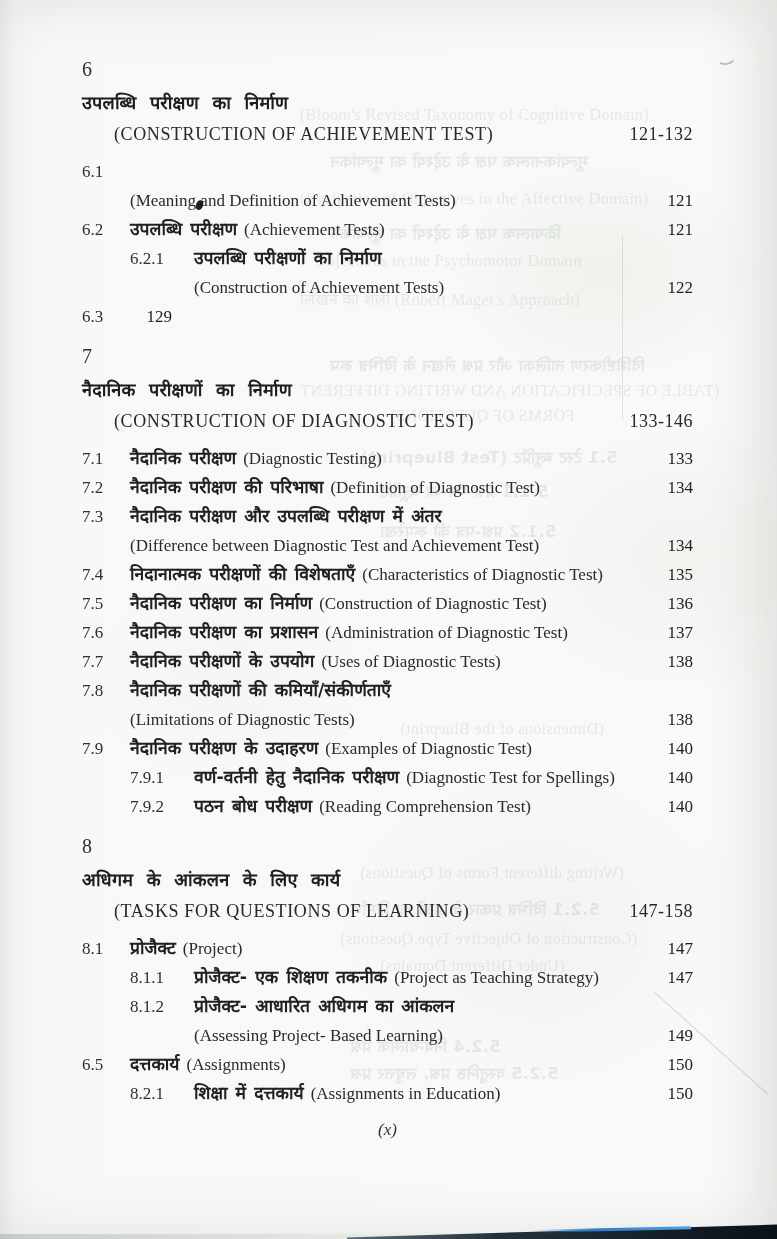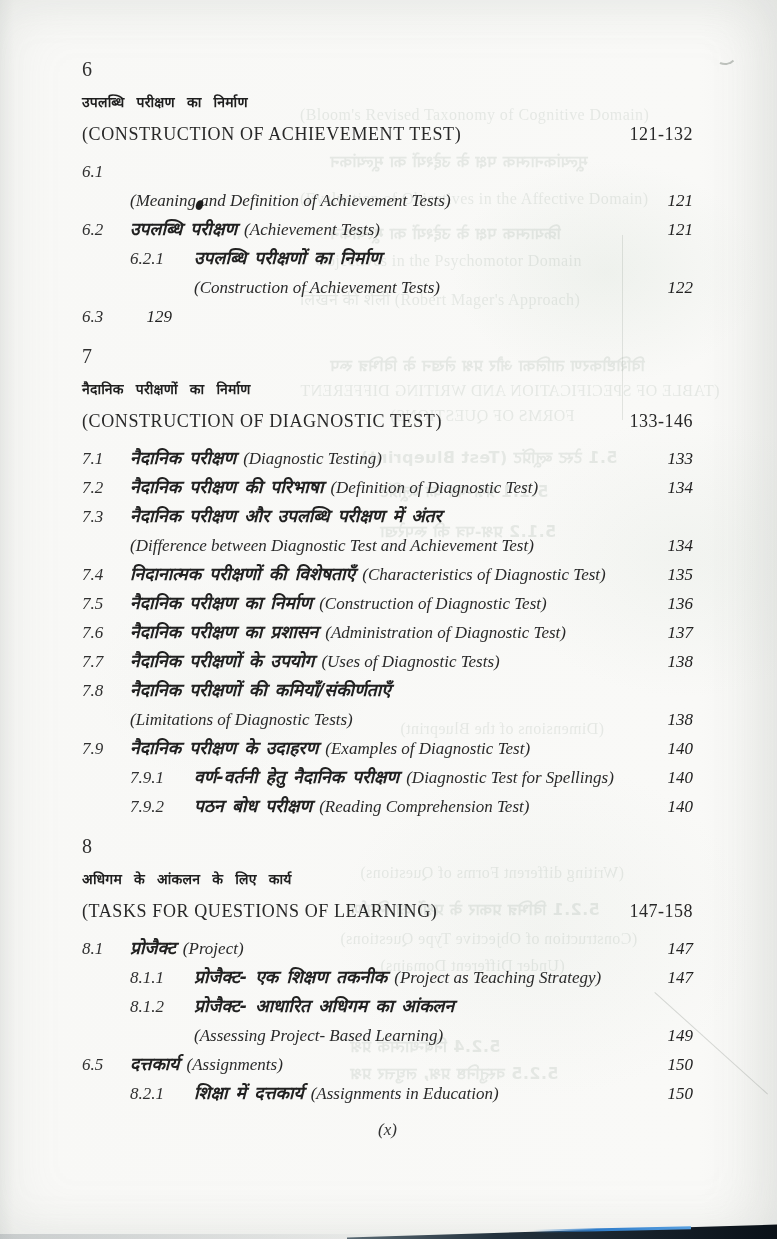--- a/index.html
+++ b/index.html
@@ -26,26 +26,26 @@
   }
   .ghost.mir{transform:scaleX(-1);}
   .ghost.ghi{font-family:"DejaVu Sans",sans-serif;font-weight:600;}
   .ghost.gen{font-family:"Liberation Serif",serif;}
   
   .content{position:absolute;left:82px;top:56px;width:611px;}
   .chapter{margin-bottom:12px;}
   .ch-num{font-size:20px;line-height:27px;margin-bottom:3px;color:#303030;}
   .ch-hi{
     font-family:"DejaVu Sans",sans-serif;font-weight:700;
-    font-size:14px;line-height:33px;color:#1e1e1e;
+    font-size:18px;line-height:33px;color:#1e1e1e;
     word-spacing:7px;letter-spacing:.2px;
   }
-  .ch-en-row{display:flex;align-items:baseline;font-size:18px;line-height:30px;letter-spacing:.6px;margin-bottom:8px;color:#282828;}
+  .ch-en-row{display:flex;align-items:baseline;font-size:18px;line-height:30px;letter-spacing:.6px;margin-bottom:8px;color:#282828;margin-left:32px;}
   .ch-range{margin-left:auto;letter-spacing:.5px;}
-  .row{display:flex;align-items:baseline;line-height:29px;font-style:italic;}
+  .row{display:flex;align-items:baseline;line-height:29px;}
   .row .num{flex:none;width:48px;font-size:17px;color:#303030;}
   .row.sub .num{padding-left:48px;width:64px;}
   .row .txt{flex:1 1 auto;min-width:0;white-space:nowrap;}
   .hi{font-family:"DejaVu Sans",sans-serif;font-weight:600;font-size:17.5px;color:#212121;word-spacing:2px;}
   .hi:not(:empty){margin-right:7px;}
   .hi:empty,.en:empty{display:none;}
   .en{font-family:"Liberation Serif",serif;font-size:17px;color:#2a2a2a;}
   .pg{flex:none;margin-left:6px;min-width:36px;text-align:right;font-size:17px;color:#222;}
   .footer{margin-top:4px;text-align:center;font-style:italic;font-size:17px;color:#333;}
   

